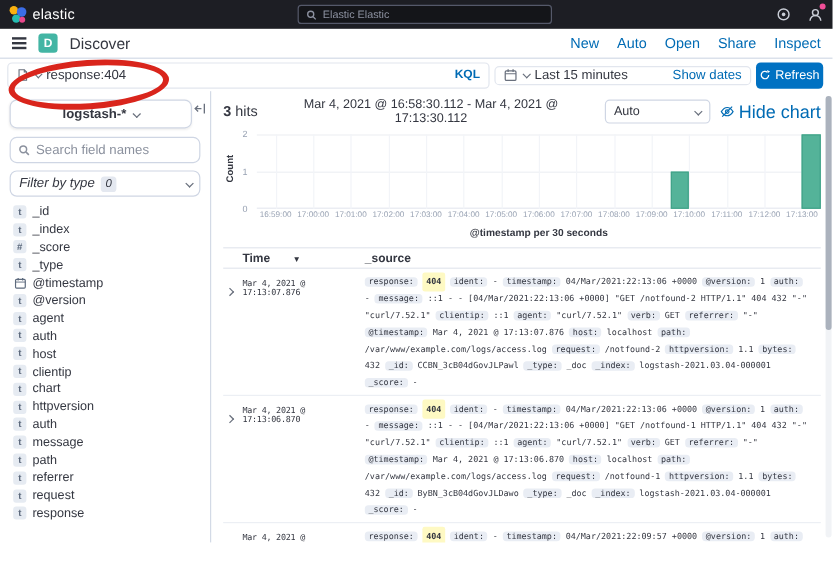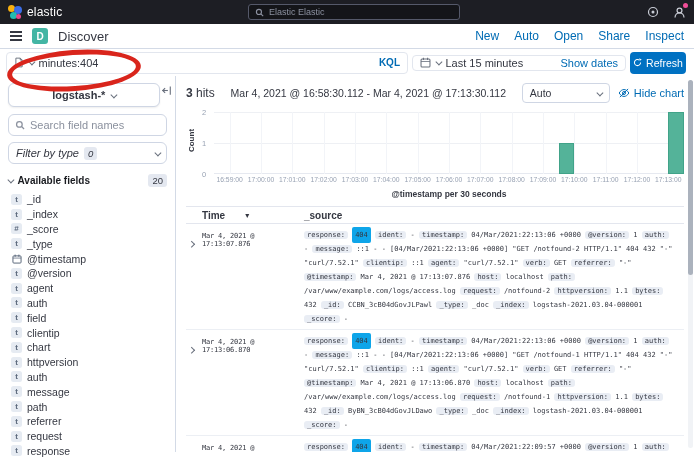--- a/index.html
+++ b/index.html
@@ -83,21 +83,21 @@
 
   
   .main { flex:1; position:relative; padding:0 10px; overflow:hidden; }
   .main-hdr { height:30px; display:flex; align-items:center; gap:8px; padding-top:4px; }
   .hits { font-size:12px; color:#343741; }
   .hits b { font-weight:700; }
   .range { flex:1; text-align:center; font-size:10.5px; color:#343741; }
   .interval-select { width:88px; height:20px; border:1px solid #cfd6e4; border-radius:4px; display:flex;
      align-items:center; padding:0 7px; font-size:10.5px; color:#343741; gap:4px; cursor:pointer; }
   .interval-select .chev { margin-left:auto; }
-  .hide-chart { display:flex; align-items:center; gap:4px; color:#006bb4; font-size:11px; cursor:pointer; }
+  .hide-chart { display:flex; align-items:center; gap:4px; color:#006bb4; font-size:15px; cursor:pointer; }
 
   .chart-wrap { position:relative; margin-top:6px; padding-left:28px; }
   .ylab { position:absolute; left:-6px; top:24px; transform:rotate(-90deg); font-size:8px; font-weight:700; color:#343741; }
   .plot { position:relative; height:62px; }
   .gridline-h { position:absolute; left:0; right:0; height:1px; background:#eef0f4; }
   .gridline-v { position:absolute; top:0; bottom:0; width:1px; background:#f2f4f8; }
   .baseline { position:absolute; left:0; right:0; bottom:0; height:1px; background:#e6e9f0; }
   .ytick { position:absolute; left:-12px; font-size:7.5px; color:#98a2b3; transform:translateY(-50%); }
   .bar { position:absolute; bottom:0; background:#54b399; border:1px solid #41a389; }
   .xticks { position:relative; height:10px; margin-top:2px; }
@@ -110,21 +110,21 @@
   .th-time { width:118px; padding-left:16px; font-size:10px; font-weight:700; color:#343741; display:flex; align-items:center; gap:20px; }
   .sort-arrow { font-size:8px; color:#343741; }
   .th-src { font-size:10px; font-weight:700; color:#343741; }
   .doc-row { display:flex; border-bottom:1px solid #eceff4; padding:4px 0 3px 0; }
   .expander { width:16px; padding-top:4px; padding-left:3px; cursor:pointer; }
   .doc-time { width:102px; flex:none; font-family:"DejaVu Sans Mono","Liberation Mono",monospace; font-size:7px;
      color:#343741; padding-top:4px; letter-spacing:-.2px; }
   .doc-src { flex:1; font-family:"DejaVu Sans Mono","Liberation Mono",monospace; font-size:7px; line-height:14px;
      color:#343741; padding-right:8px; }
   .seg-f { background:#e9edf4; border-radius:3px; padding:0 3px; white-space:nowrap; }
-  .seg-hl { background:#0ea5e9; border-radius:2px; padding:4px 3px; font-weight:400; }
+  .seg-hl { background:#fef9c3; border-radius:2px; padding:4px 3px; font-weight:700; }
 
   
   .vscroll { position:absolute; right:1px; top:4px; bottom:4px; width:5px; background:#f1f3f6; border-radius:3px; }
   .vthumb { width:5px; height:195px; background:#abb2bd; border-radius:3px; }
 
   svg { display:block; }
 </style>
 </head>
 <body>
 
@@ -185,21 +185,21 @@
 
   <div class="querybar">
     <div class="query-input">
       <span>
         <svg width="10" height="11" viewBox="0 0 16 16">
             <path d="M3 1h7l3 3v11H3z" fill="none" stroke="#69707d" stroke-width="1.5"></path>
             <path d="M10 1v3h3" fill="none" stroke="#69707d" stroke-width="1.5"></path>
           </svg>
       </span>
       <span class="chev down sm"></span>
-      <span class="q-text">minutes:404</span>
+      <span class="q-text">response:404</span>
       <span class="kql">KQL</span>
     </div>
     <div class="datepicker">
       <span>
         <svg width="11" height="11" viewBox="0 0 16 16">
             <rect x="1.5" y="3" width="13" height="11.5" rx="1.5" fill="none" stroke="#69707d" stroke-width="1.5"></rect>
             <line x1="5" y1="1" x2="5" y2="4.5" stroke="#69707d" stroke-width="1.5"></line>
             <line x1="11" y1="1" x2="11" y2="4.5" stroke="#69707d" stroke-width="1.5"></line>
             <line x1="1.5" y1="6.5" x2="14.5" y2="6.5" stroke="#69707d" stroke-width="1.2"></line>
           </svg>
@@ -242,25 +242,20 @@
               <circle cx="7" cy="7" r="4.5" fill="none" stroke="#8b919e" stroke-width="2"></circle>
               <line x1="10.5" y1="10.5" x2="14.5" y2="14.5" stroke="#8b919e" stroke-width="2"></line>
             </svg>
         </span>
         <span>Search field names</span>
       </div>
       <div class="fbt">
         <span class="fbt-label">Filter by type</span>
         <span class="mini-badge">0</span>
         <span class="chev down sm" style="margin-left:auto"></span>
-      </div>
-      <div class="af-head">
-        <span class="chev down sm"></span>
-        <span class="af-title">Available fields</span>
-        <span class="mini-badge af-count">20</span>
       </div>
       <div class="field-list">
           <div class="field-row">
             <span class="ficon">t</span>
             <span class="fname">_id</span>
           </div>
           <div class="field-row">
             <span class="ficon">t</span>
             <span class="fname">_index</span>
           </div>
@@ -290,21 +285,21 @@
           <div class="field-row">
             <span class="ficon">t</span>
             <span class="fname">agent</span>
           </div>
           <div class="field-row">
             <span class="ficon">t</span>
             <span class="fname">auth</span>
           </div>
           <div class="field-row">
             <span class="ficon">t</span>
-            <span class="fname">field</span>
+            <span class="fname">host</span>
           </div>
           <div class="field-row">
             <span class="ficon">t</span>
             <span class="fname">clientip</span>
           </div>
           <div class="field-row">
             <span class="ficon">t</span>
             <span class="fname">chart</span>
           </div>
           <div class="field-row">

